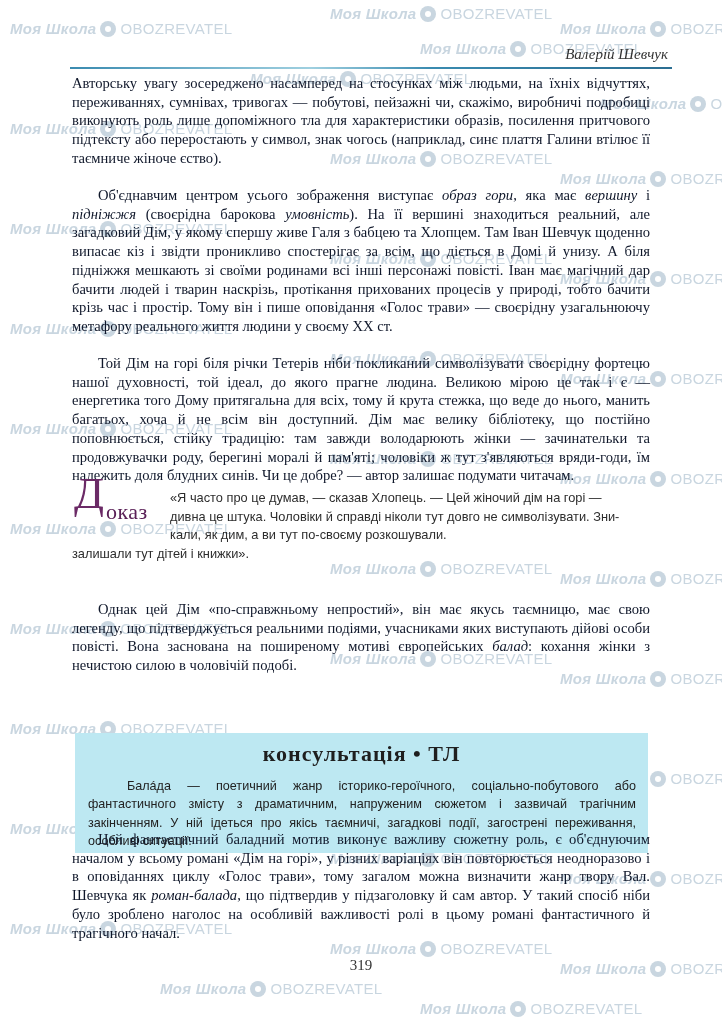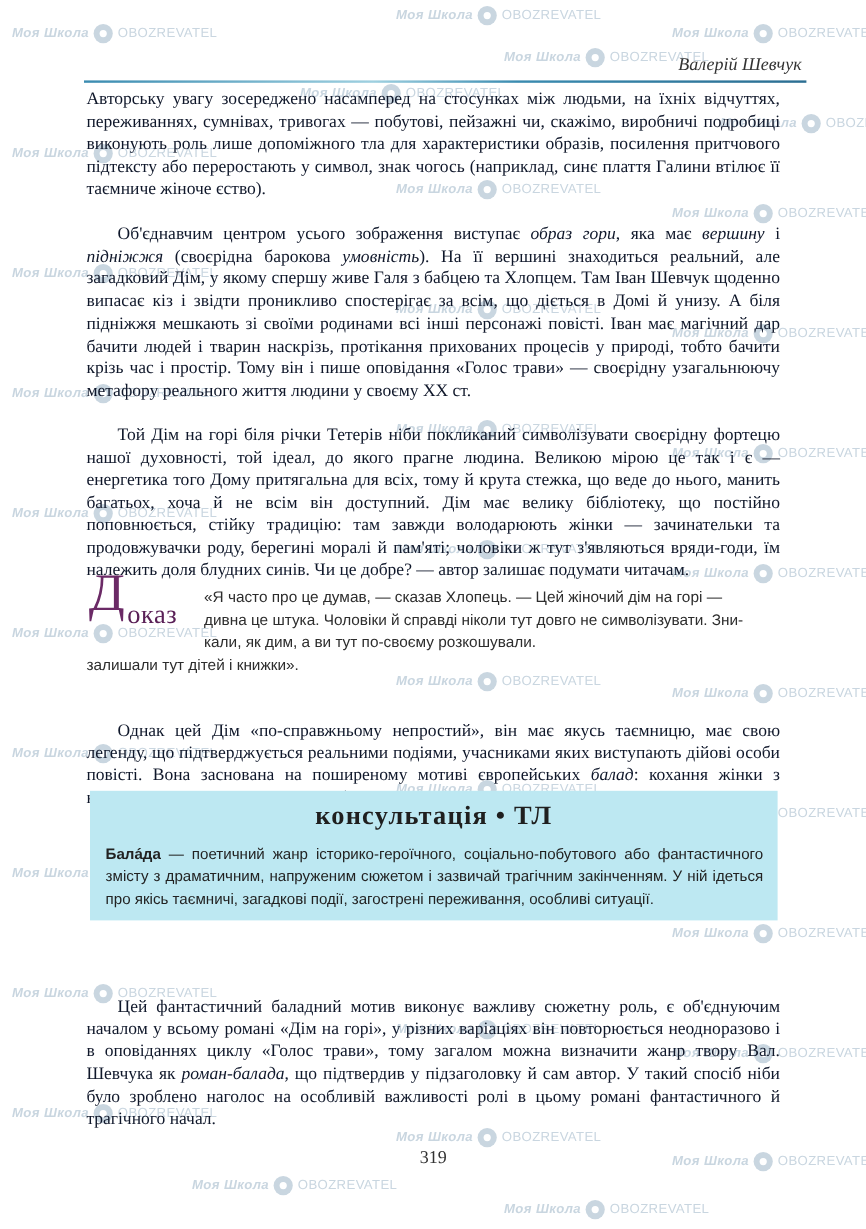--- a/index.html
+++ b/index.html
@@ -1,21 +1,21 @@
 <!DOCTYPE html>
 <html><head>
   <meta charset="utf-8">
   <style>
     html, body { margin: 0; padding: 0; }
     body {
       width: 722px; height: 1024px; background: #ffffff; position: relative; overflow: hidden;
       font-family: "Liberation Serif", "DejaVu Serif", serif; color: #2a2a2a;
     }
     .watermark {
-      position: absolute; font-family: "Liberation Sans", sans-serif; font-size: 11px;
+      position: absolute; font-family: "Liberation Sans", sans-serif; font-size: 15px;
       color: #c9d6e0; white-space: nowrap; pointer-events: none; letter-spacing: 0.3px;
       display: flex; align-items: center; gap: 4px;
     }
     .watermark .wm-school { font-style: italic; font-weight: bold; }
     .watermark .wm-circle {
       width: 16px; height: 16px; border-radius: 50%; background: #c9d6e0;
       display: inline-block; position: relative;
     }
     .watermark .wm-circle::after {
       content: ""; position: absolute; left: 5px; top: 5px; width: 6px; height: 6px;
@@ -45,32 +45,32 @@
     .quote-logo .logo-letter {
       position: absolute; left: 2px; top: -4px; font-size: 44px; color: #6b2a66; font-family: "Liberation Serif", serif;
     }
     .quote-logo .logo-word {
       position: absolute; left: 34px; top: 14px; font-size: 22px; color: #5a2057; font-family: "Liberation Serif", serif; letter-spacing: 0.5px;
     }
     .quote-lines-indented { margin-left: 98px; }
     .quote-lines-indented div { white-space: nowrap; }
     .quote-line { white-space: nowrap; }
     .consult-box {
-      position: absolute; left: 75px; top: 659px; width: 573px; height: 108px;
+      position: absolute; left: 75px; top: 733px; width: 573px; height: 120px;
       background: #bde8f2;
     }
     .consult-title {
       position: absolute; left: 0; right: 0; top: 8px; text-align: center;
       font-family: "Liberation Serif", serif; font-size: 22px; font-weight: bold; color: #1f1f1f; letter-spacing: 1px;
     }
     .consult-body {
       position: absolute; left: 13px; right: 12px; top: 44px;
       font-family: "Liberation Sans", "DejaVu Sans", sans-serif; font-size: 12.6px; line-height: 18.3px; color: #222; text-align: justify;
     }
-    .consult-body b { font-weight: bold; }
+    .consult-body b { font-weight: normal; margin-left: 39px; }
     .page-number {
       position: absolute; left: 0; right: 0; top: 957px; text-align: center; font-size: 15px; color: #333;
     }
   </style>
 </head>
 <body>
 
 <div id="wm-layer">
     <div class="watermark" style="left: 10px; top: 20px;">
       <span class="wm-school">Моя Школа</span>

